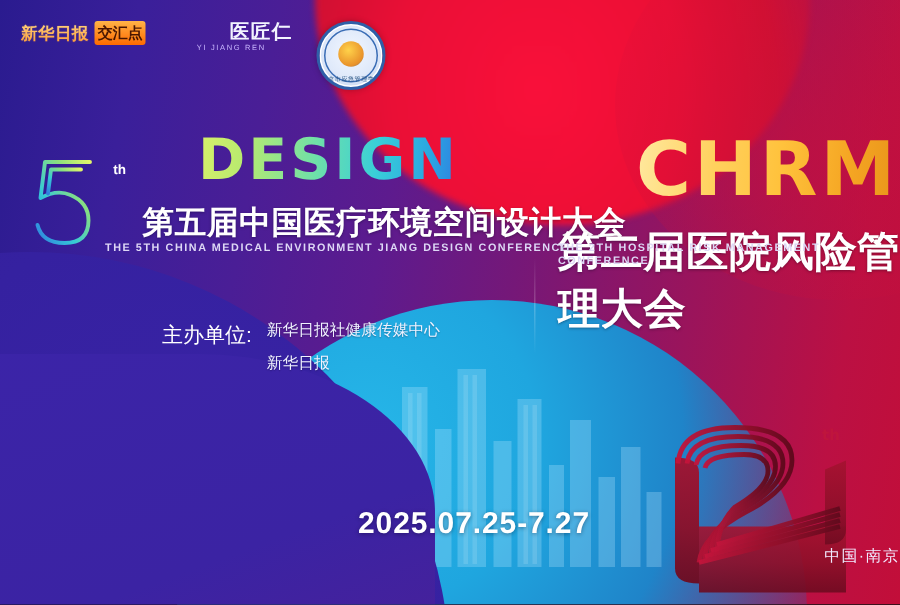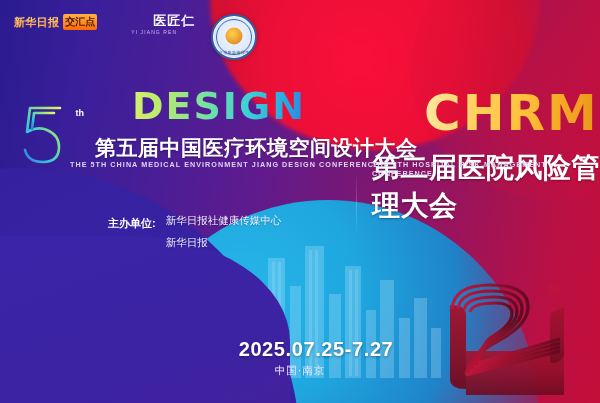--- a/index.html
+++ b/index.html
@@ -173,39 +173,39 @@
 
   
   .divider {
     position:absolute; left: 356px; top: 88px; width: 1px; height: 64px;
     background: linear-gradient(180deg, rgba(255,255,255,0), rgba(255,255,255,.22), rgba(255,255,255,0));
   }
 
   
   .orgs { position:absolute; left: 108px; top: 212px; display:flex; gap: 10px; }
   .orgs .label {
-    color:#ffffff; font-size: 11px; font-weight:700; white-space:nowrap;
+    color:#ffffff; font-size: 14px; font-weight:400; white-space:nowrap;
     line-height: 22px;
   }
   .orgs .cols { display:flex; }
   .orgs .col { display:flex; flex-direction:column; gap: 5px; }
   .orgs .item {
     color:#f0f2ff; font-size: 10.5px; line-height: 17px; white-space:nowrap;
     text-shadow: 0 1px 1px rgba(0,0,30,.3);
   }
 
   
   .date {
     position:absolute; left:0; right:0; top: 338px; text-align:center;
     color:#ffffff; font-size: 20px; font-weight: 800; letter-spacing: .6px;
     text-shadow: 0 1px 3px rgba(0,0,30,.4);
     margin-left: 32px;
   }
   .city {
-    position:absolute; left:0; right:0; top: 364px; text-align:center;
+    position:absolute; left:0; right:0; top: 364px; text-align:right;
     color:#f1eaff; font-size: 10.5px; letter-spacing: 1px;
   }
 </style>
 </head>
 <body>
 
 <div id="poster">
 
   <div class="bg-layer">
     <div class="blob-red"></div>

